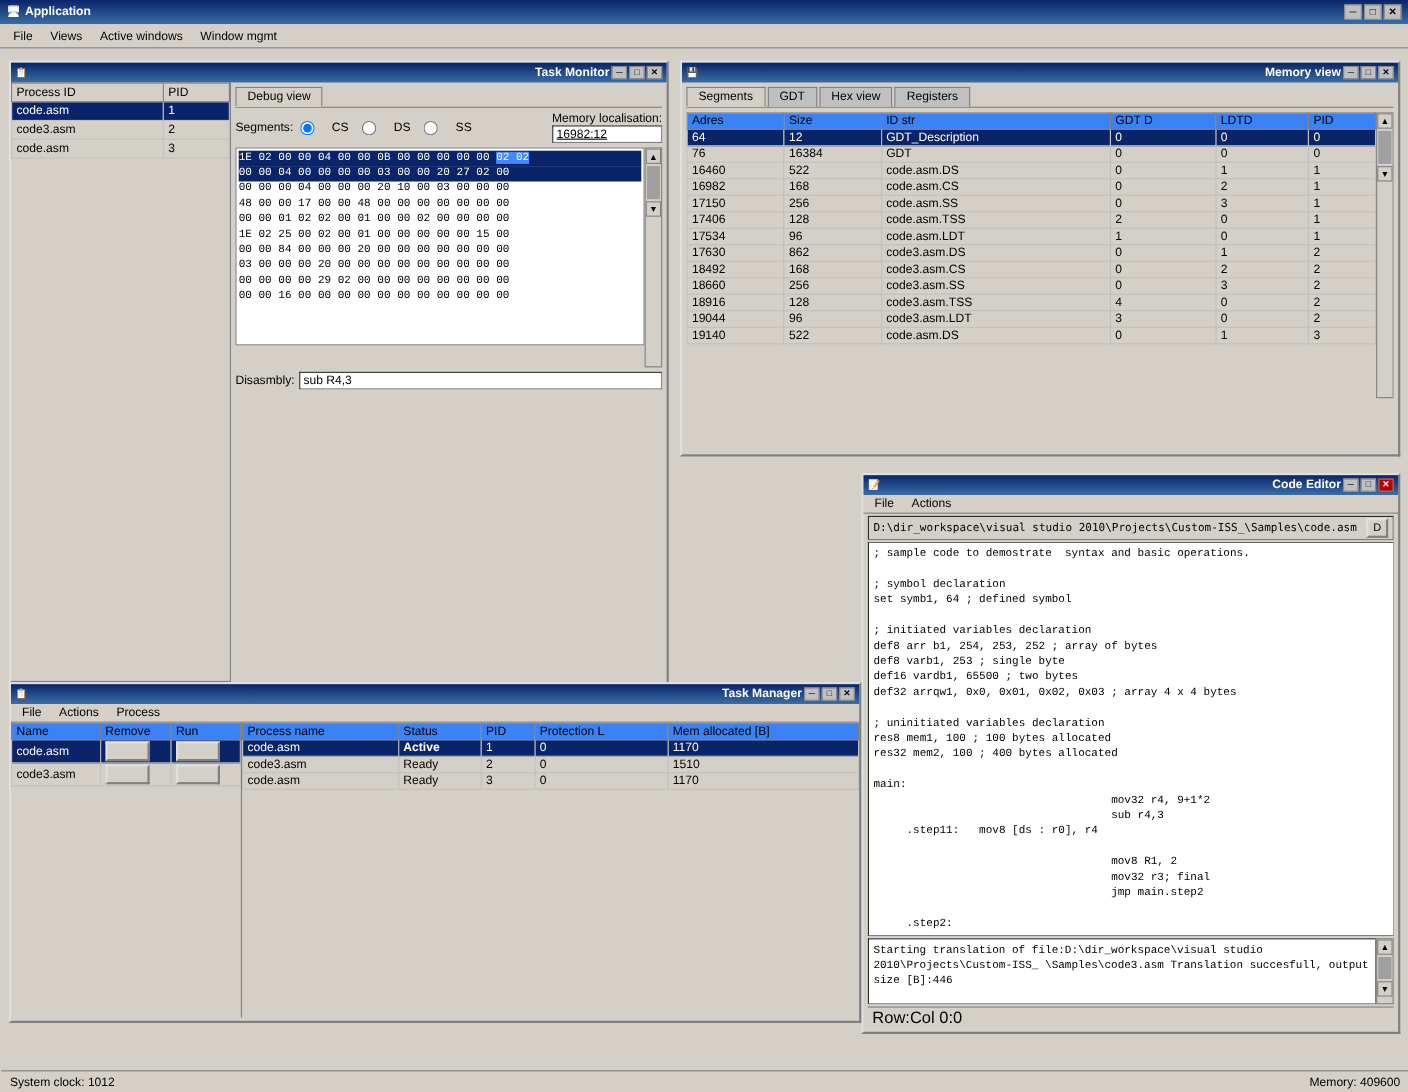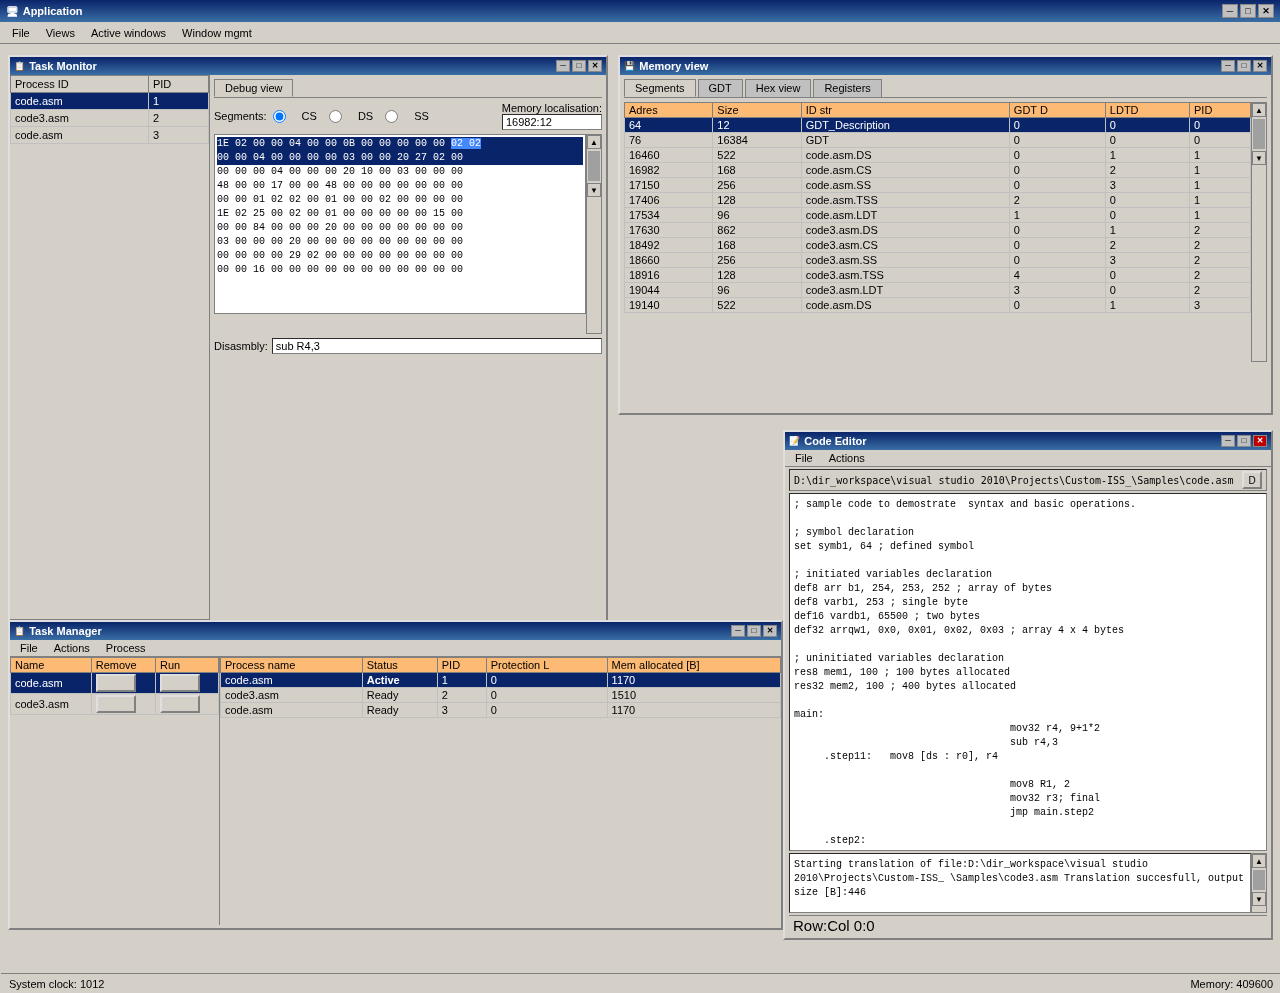--- a/index.html
+++ b/index.html
@@ -63,21 +63,21 @@
       color: white;
       height: 18px;
       display: flex;
       align-items: center;
       padding: 0 4px;
       font-size: 11px;
       font-weight: bold;
       cursor: default;
     }
     .window-titlebar-icon { margin-right: 4px; font-size: 9px; }
-    .window-titlebar-title { flex: 1; }
+    .window-titlebar-title { flex: 1; text-align: right; }
     .window-btn {
       width: 14px; height: 12px;
       background: #c0c0c0;
       border: 1px solid #888;
       margin-left: 2px;
       display: flex; align-items: center; justify-content: center;
       font-size: 8px; color: #000; cursor: pointer;
       line-height: 1;
     }
 
@@ -102,21 +102,21 @@
       z-index: 1;
     }
 
     
     .data-table {
       width: 100%;
       border-collapse: collapse;
       font-size: 11px;
     }
     .data-table th {
-      background: #fdba74;
+      background: #3b82f6;
       border: 1px solid #808080;
       padding: 1px 4px;
       text-align: left;
       font-weight: normal;
     }
     .data-table td {
       border: 1px solid #c0c0c0;
       padding: 1px 4px;
     }
     .data-table tr.selected td { background: #0a246a; color: white; }
@@ -348,21 +348,21 @@
             <span>DS</span>
           </label>
           <label class="radio-label">
             <input type="radio" name="seg" style="">
             <span>SS</span>
           </label>
         </div>
         <span style="flex:1;"></span>
         <div style="display:flex; flex-direction:column; align-items:flex-end;">
           <span style="font-size:11px;">Memory localisation:</span>
-          <div class="field-input" style="width:100px;">16982:12</div>
+          <div class="field-input" style="width:100px;text-decoration:underline;">16982:12</div>
         </div>
       </div>
 
       <div style="display:flex; flex:1; max-height:200px;">
         <div class="hex-display" style="flex:1;" id="hex-display-content">
         <div class="hex-row highlighted">1E 02 00 00 04 00 00 0B 00 00 00 00 00 <span style="background:#4488ff;color:white;">02 02</span></div>
             <div class="hex-row highlighted">00 00 04 00 00 00 00 03 00 00 20 27 02 00</div>
             <div class="hex-row">00 00 00 04 00 00 00 20 10 00 03 00 00 00</div>
             <div class="hex-row">48 00 00 17 00 00 48 00 00 00 00 00 00 00</div>
             <div class="hex-row">00 00 01 02 02 00 01 00 00 02 00 00 00 00</div>

